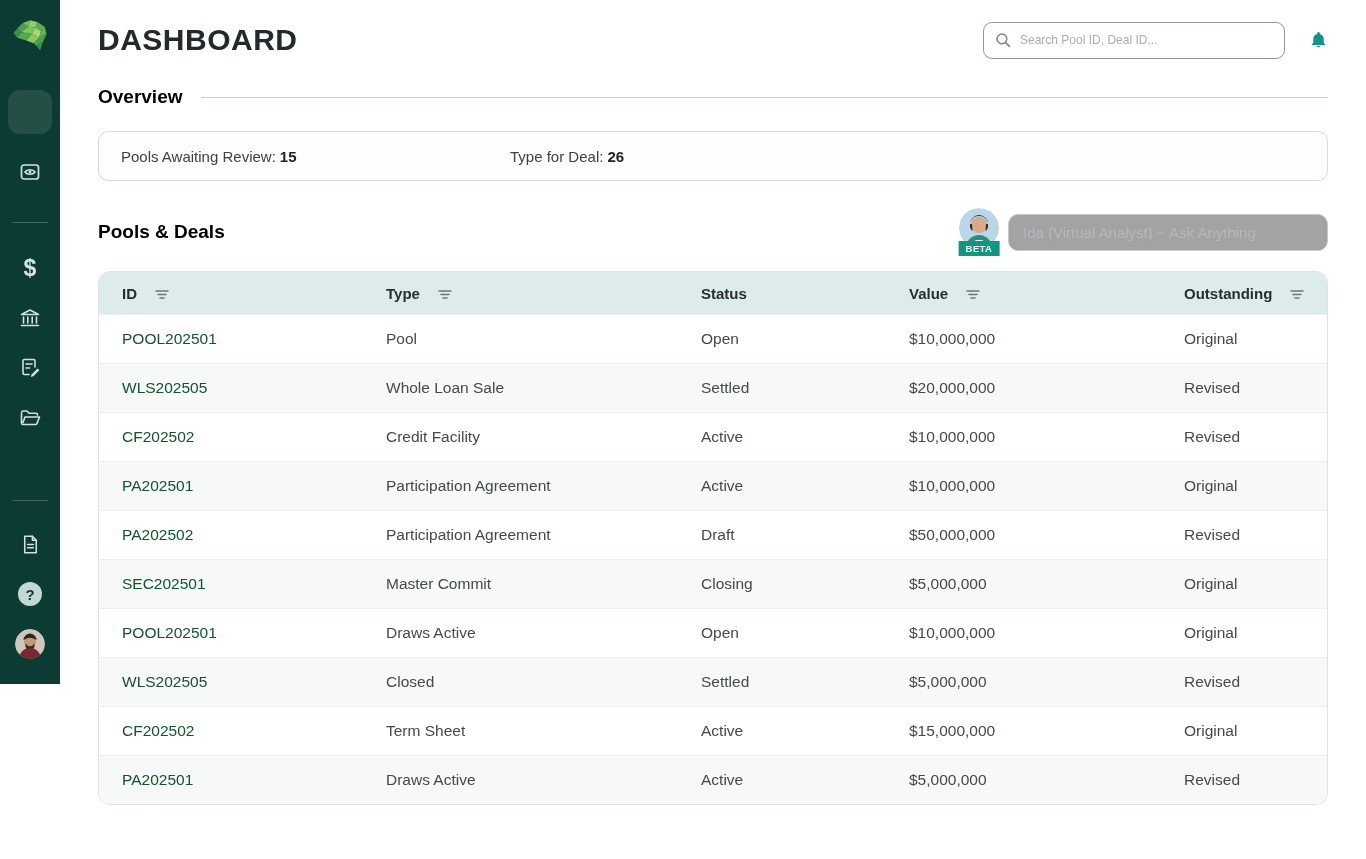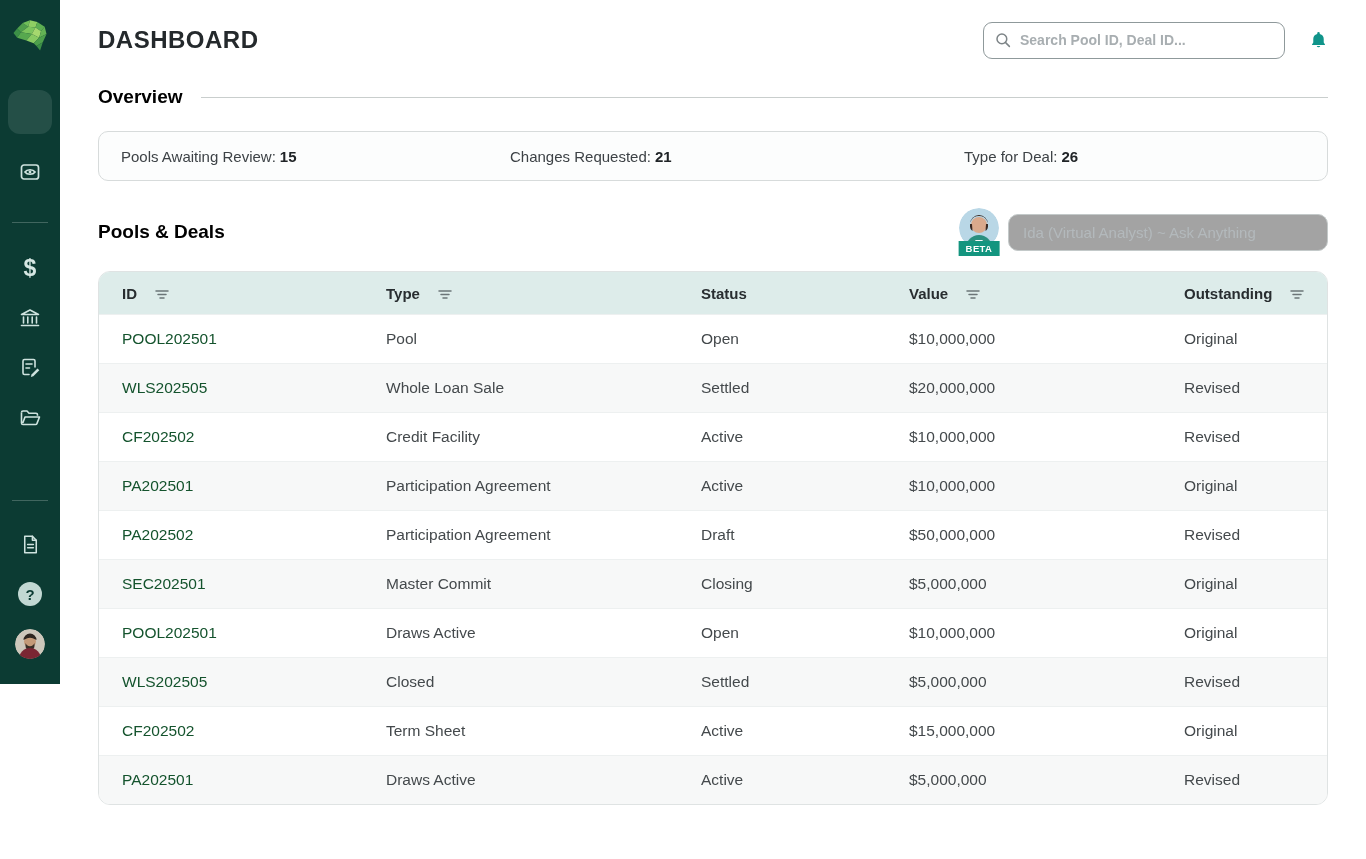--- a/index.html
+++ b/index.html
@@ -27,26 +27,26 @@
   .sb-doc    { top:531px; width:26px; height:26px; }
   .sb-help   { top:580px; width:28px; height:28px; }
   .sb-avatar { top:629px; width:30px; height:30px; border-radius:50%; overflow:hidden; }
 
   
   .main { position:absolute; left:60px; top:0; width:1306px; height:859px;
           padding:0 38px; }
 
   .topbar { display:flex; align-items:center; justify-content:space-between;
             margin-top:20px; height:40px; }
-  .page-title { font-size:24px; font-weight:700; letter-spacing:0.5px; color:#24292c; }
+  .page-title { font-size:30px; font-weight:700; letter-spacing:0.5px; color:#24292c; }
   .top-right { display:flex; align-items:center; }
   .searchbox { width:302px; height:37px; border:1.5px solid #8f999b; border-radius:9px;
                display:flex; align-items:center; padding:0 10px; gap:8px; background:#fff; }
-  .searchbox input { border:none; outline:none; flex:1; font-size:14px; color:#0369a1;
-                     font-family:"Liberation Sans", sans-serif; background:transparent;font-weight:bold; }
+  .searchbox input { border:none; outline:none; flex:1; font-size:12px; color:#0369a1;
+                     font-family:"Liberation Sans", sans-serif; background:transparent; }
   .searchbox input::placeholder { color:#a8aeb1; }
   .bell { margin-left:24px; cursor:pointer; display:flex; }
 
   .section-head { display:flex; align-items:center; margin-top:26px; }
   .section-title { font-size:19px; font-weight:700; color:#000000; }
   .head-rule { flex:1; height:1px; background:#c9cecd; margin-left:18px; }
 
   .stats-bar { margin-top:23px; height:50px; border:1px solid #d7dbdb; border-radius:10px;
                background:#fcfdfd; display:grid; grid-template-columns:389px 454px 1fr;
                align-items:center; padding-left:22px; }
@@ -208,23 +208,20 @@
   <div class="section-head">
     <h2 class="section-title">Overview</h2>
     <div class="head-rule"></div>
   </div>
 
   <div class="stats-bar">
     <div class="stat">
       <span>Pools Awaiting Review:</span><b>15</b>
     </div>
     <div class="stat">
-      <span>Changes Requested:</span><b>21</b>
-    </div>
-    <div class="stat">
       <span>Type for Deal:</span><b>26</b>
     </div>
   </div>
 
   <div class="pools-head">
     <h2 class="section-title">Pools &amp; Deals</h2>
     <div class="assistant">
       <div class="ida-wrap">
         <span class="ida-avatar">
           <svg width="40" height="40" viewBox="0 0 40 40">

